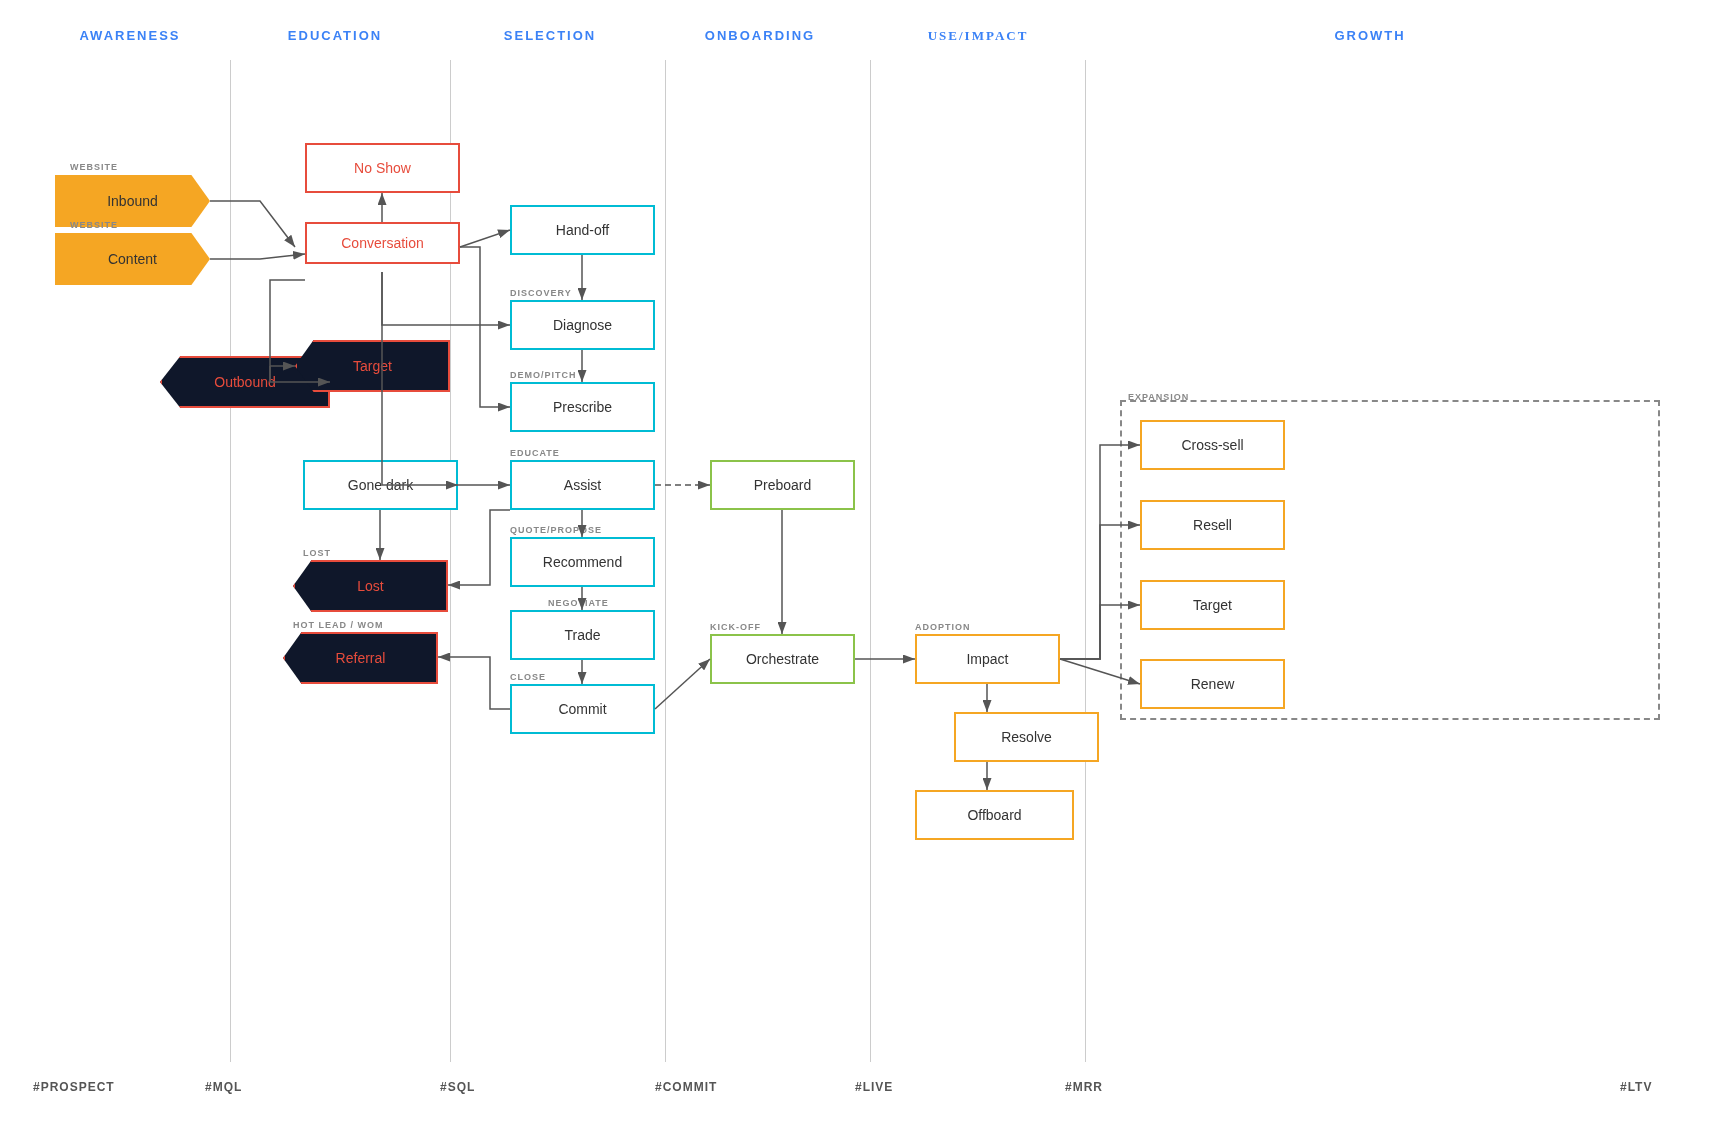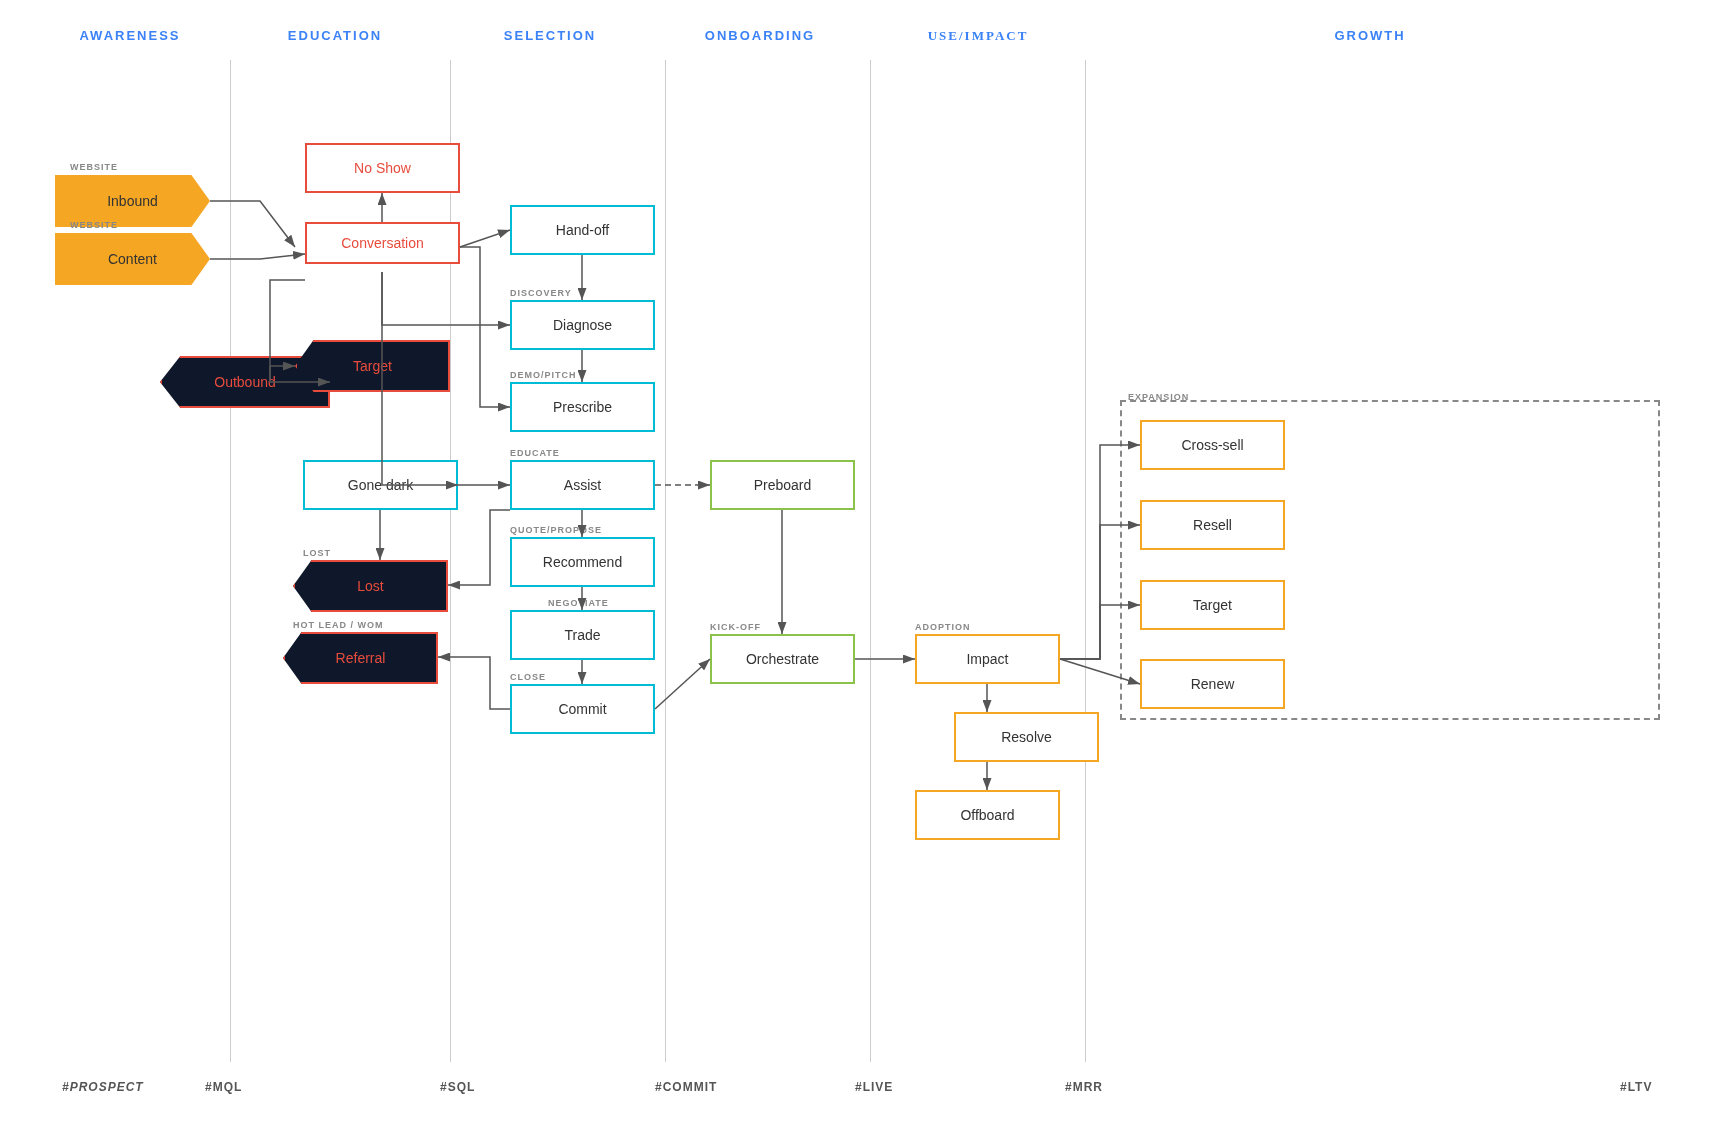--- a/index.html
+++ b/index.html
@@ -123,21 +123,21 @@
   <div class="stage-header" style="left:660px; width:200px;">ONBOARDING</div>
   <div class="stage-header" style="left:888px; width:180px;font-family:Liberation Serif, serif;">USE/IMPACT</div>
   <div class="stage-header" style="left:1080px; width:580px;">GROWTH</div>
 
   <div class="stage-line" style="left:230px;"></div>
   <div class="stage-line" style="left:450px;"></div>
   <div class="stage-line" style="left:665px;"></div>
   <div class="stage-line" style="left:870px;"></div>
   <div class="stage-line" style="left:1085px;"></div>
 
-  <div class="hashtag" style="left:62px;font-style:italic;">#PROSPECT</div>
+  <div class="hashtag" style="left:33px;">#PROSPECT</div>
   <div class="hashtag" style="left:205px;">#MQL</div>
   <div class="hashtag" style="left:440px;">#SQL</div>
   <div class="hashtag" style="left:655px;">#COMMIT</div>
   <div class="hashtag" style="left:855px;">#LIVE</div>
   <div class="hashtag" style="left:1065px;">#MRR</div>
   <div class="hashtag" style="left:1620px;">#LTV</div>
 
   <div class="small-label" style="left:70px; top:162px;">WEBSITE</div>
 
   <div class="node shape-pentagon-right" style="left:55px; top:175px; width:155px; height:52px;">Inbound</div>
@@ -197,21 +197,21 @@
   <div class="small-label" style="left:710px; top:622px;">KICK-OFF</div>
 
   <div class="node rect-green" style="left:710px; top:634px; width:145px; height:50px;">Orchestrate</div>
 
   <div class="small-label" style="left:915px; top:622px;">ADOPTION</div>
 
   <div class="node rect-orange" style="left:915px; top:634px; width:145px; height:50px;">Impact</div>
 
   <div class="node rect-orange" style="left:954px; top:712px; width:145px; height:50px;">Resolve</div>
 
-  <div class="node rect-orange" style="left:915px; top:790px; width:145px; height:50px;">Offboard</div>
+  <div class="node rect-orange" style="left:915px; top:790px; width:159px; height:50px;">Offboard</div>
 
   <div class="expansion-box" style="left:1120px; top:400px; width:540px; height:320px;"></div>
 
   <div class="small-label" style="left:1128px; top:392px;">EXPANSION</div>
 
   <div class="node rect-orange" style="left:1140px; top:420px; width:145px; height:50px;">Cross-sell</div>
 
   <div class="node rect-orange" style="left:1140px; top:500px; width:145px; height:50px;">Resell</div>
 
   <div class="node rect-orange" style="left:1140px; top:580px; width:145px; height:50px;">Target</div>

